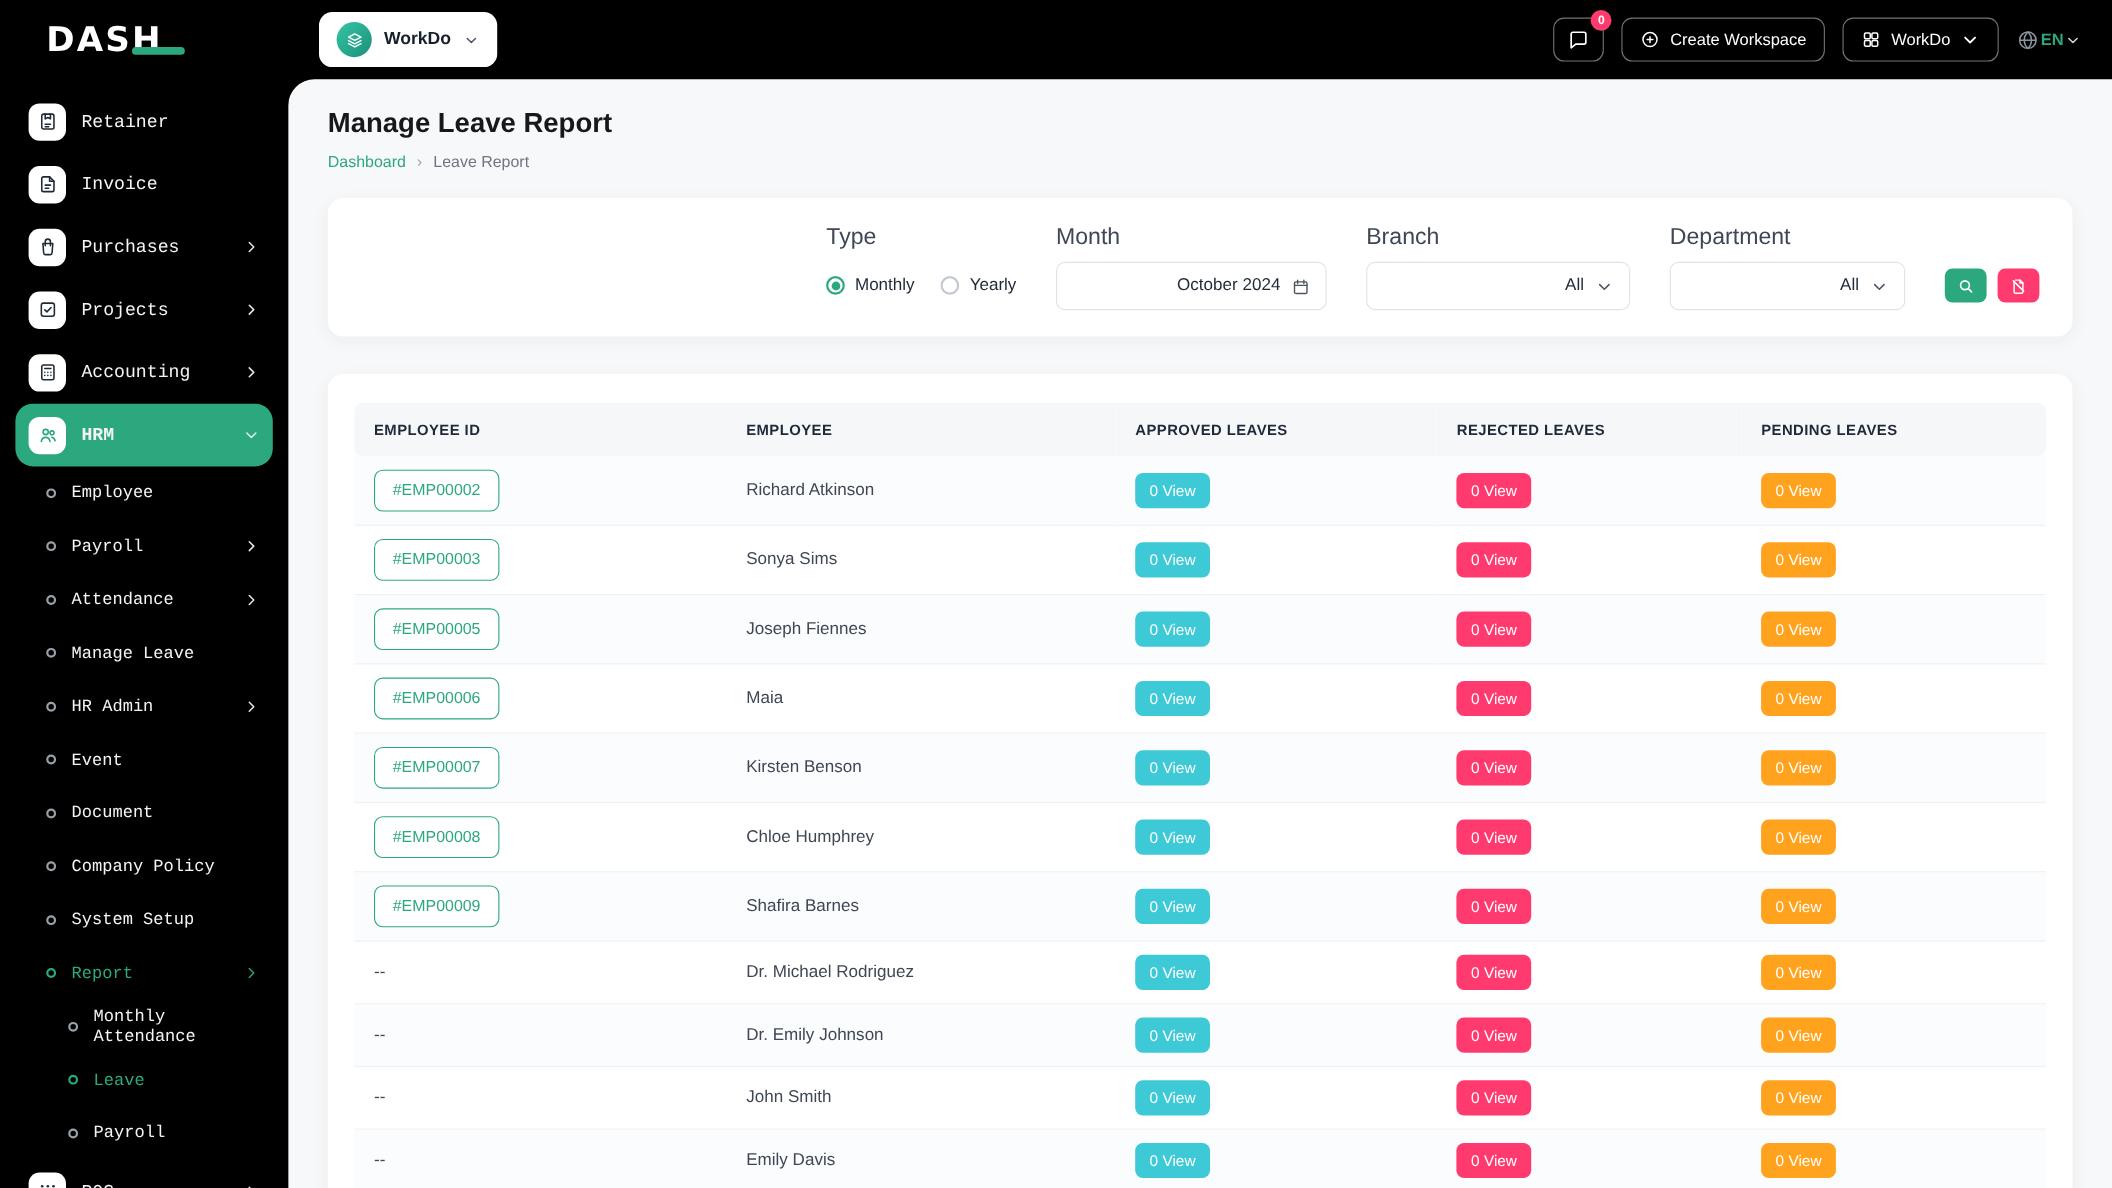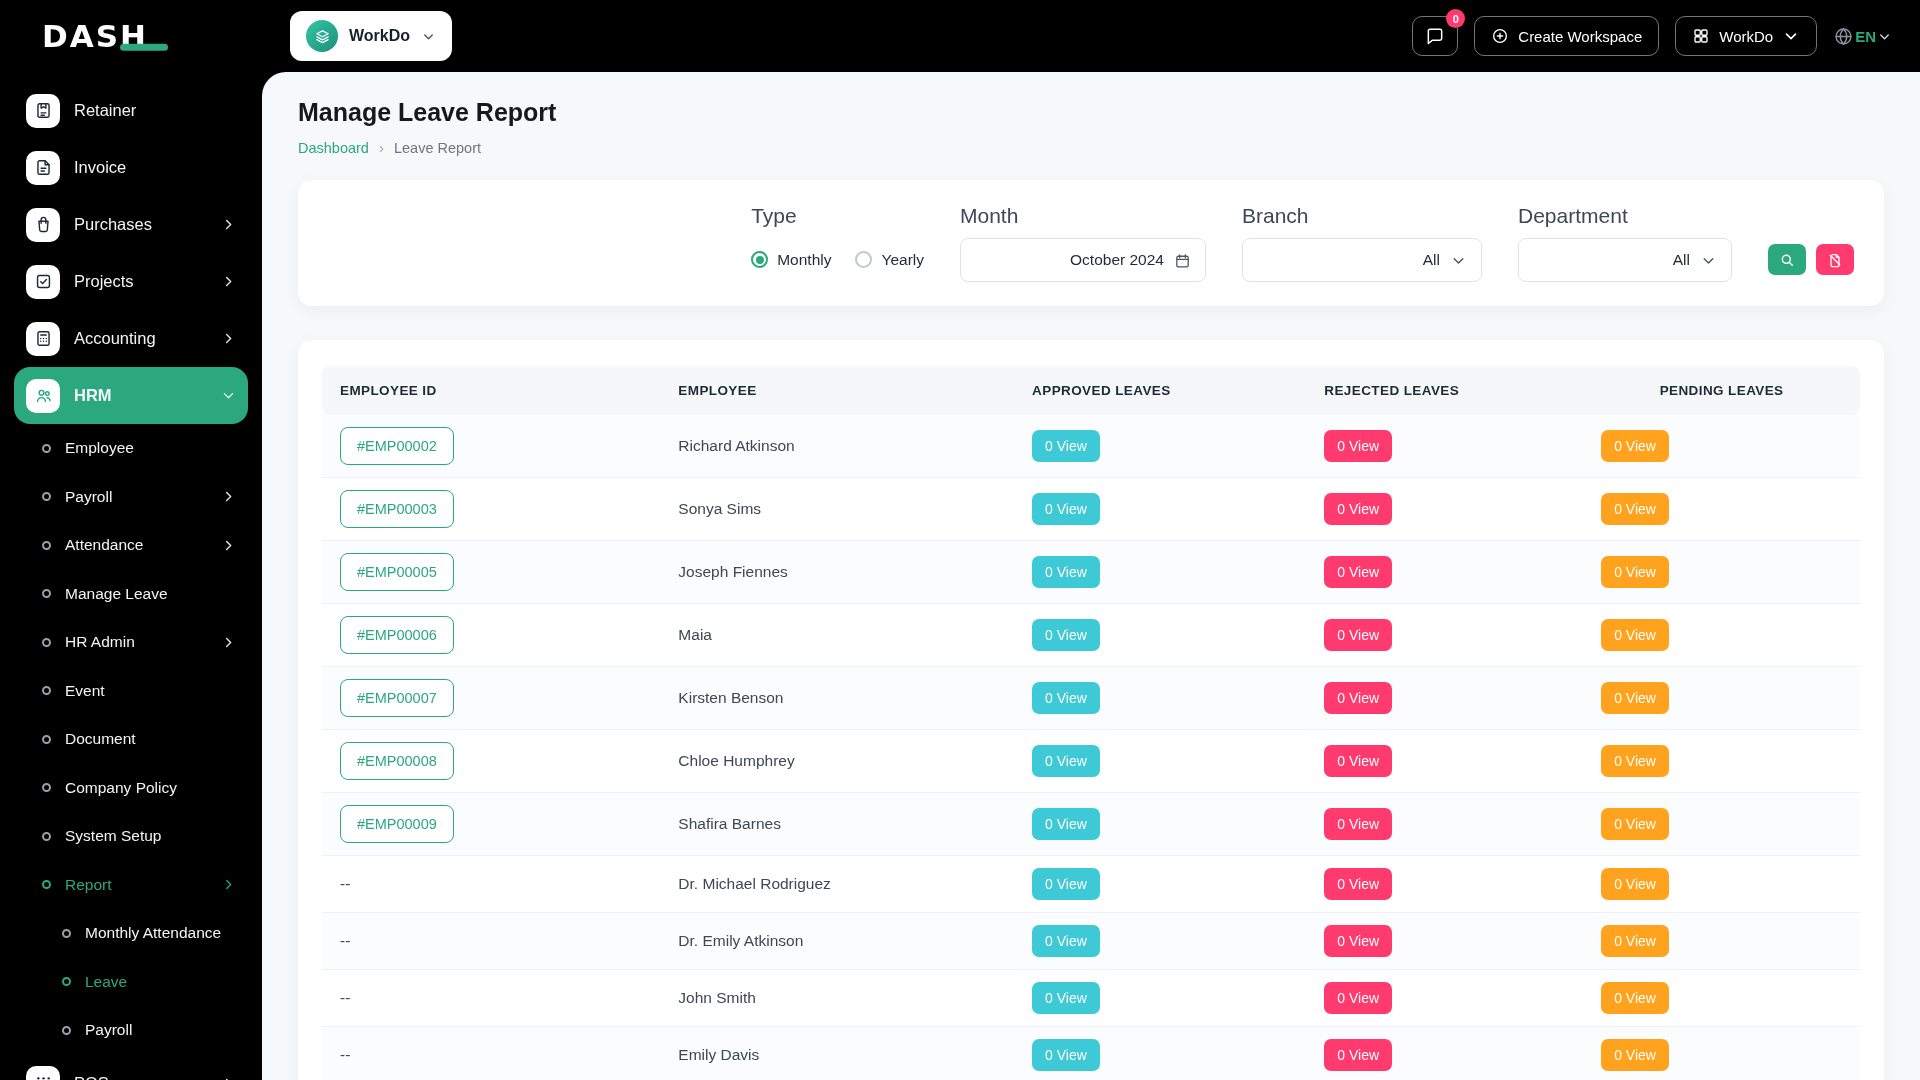--- a/index.html
+++ b/index.html
@@ -32,21 +32,21 @@
   .count-badge{position:absolute;top:-8px;right:-8px;min-width:19px;height:19px;border-radius:10px;background:var(--danger);color:#fff;font-size:11px;font-weight:700;display:flex;align-items:center;justify-content:center;padding:0 5px;}
   .outline-btn{height:40px;border:1px solid rgba(255,255,255,.45);border-radius:10px;background:transparent;color:#fff;display:flex;align-items:center;gap:9px;padding:0 16px;font-size:15px;}
   .outline-btn svg{width:18px;height:18px;}
   .outline-btn .caret{color:#fff;}
   .lang-btn{display:flex;align-items:center;gap:1px;background:none;border:none;color:#fff;font-size:15px;font-weight:700;}
   .lang-btn .globe{width:21px;height:21px;color:#8b949e;}
   .lang-label{color:var(--accent);}
   .lang-btn .caret{color:#cbd5e1;}
 
   
-  .sidebar{position:absolute;left:0;top:72px;width:262px;bottom:0;background:var(--dark);padding:10px 14px 12px;overflow:hidden;z-index:2;}
+  .sidebar{position:absolute;left:0;top:72px;width:262px;bottom:0;background:var(--dark);padding:10px 14px 12px;overflow:hidden;z-index:2;font-family:Liberation Mono, monospace;}
   .sb-item{display:flex;align-items:center;color:#f3f4f6;cursor:pointer;}
   .sb-item.lvl0{height:57px;gap:14px;padding:0 12px;font-size:16.5px;font-weight:500;}
   .sb-ic{width:34px;height:34px;background:#fff;border-radius:10px;display:flex;align-items:center;justify-content:center;color:#1f2937;flex:none;}
   .sb-ic svg{width:19px;height:19px;}
   .sb-item.lvl0.selected{background:var(--accent);border-radius:16px;font-weight:700;}
   .sb-item.lvl0.selected .sb-ic{color:var(--accent);}
   .sb-item.lvl1{height:48.5px;gap:14px;padding:0 12px 0 28px;font-size:15.5px;}
   .sb-item.lvl2{height:48.5px;gap:14px;padding:0 12px 0 48px;font-size:15.5px;}
   .sb-bullet{width:9px;height:9px;border-radius:50%;border:2px solid #98a1a9;flex:none;}
   .sb-item.active{color:var(--accent);}
@@ -87,21 +87,21 @@
 
   
   .table-card{margin-top:34px;padding:26px 24px;}
   table{width:100%;border-collapse:collapse;}
   thead tr{background:#f5f7f9;}
   th{text-align:left;font-size:13.5px;font-weight:700;letter-spacing:.4px;color:#1f2937;padding:17px 18px;text-transform:uppercase;}
   th:first-child{border-radius:8px 0 0 8px;width:22%;}
   th:nth-child(2){width:23%;}
   th:nth-child(3){width:19%;}
   th:nth-child(4){width:18%;}
-  th:last-child{border-radius:0 8px 8px 0;width:18%;text-align:center;}
+  th:last-child{border-radius:0 8px 8px 0;width:18%;}
   td{padding:12px 18px;font-size:15.5px;color:#3f4754;border-top:1px solid #eef1f4;}
   tbody tr:first-child td{border-top:none;}
   tbody tr:nth-child(odd){background:#fbfcfd;}
   .id-badge{display:inline-block;padding:10px 16px;border:1px solid var(--accent);color:var(--accent);border-radius:8px;font-size:14.5px;background:#fff;cursor:pointer;}
   .id-plain{color:#3f4754;}
   .pill{display:inline-block;padding:8px 13px;border-radius:7px;color:#fff;font-size:14px;cursor:pointer;}
   .pill.info{background:var(--info);}
   .pill.danger{background:var(--danger);}
   .pill.warning{background:var(--warning);}
 </style>
@@ -483,21 +483,21 @@
           </tr>
           <tr>
             <td><span class="id-plain">--</span></td>
             <td>Dr. Michael Rodriguez</td>
             <td><span class="pill info">0 View</span></td>
             <td><span class="pill danger">0 View</span></td>
             <td><span class="pill warning">0 View</span></td>
           </tr>
           <tr>
             <td><span class="id-plain">--</span></td>
-            <td>Dr. Emily Atkinson</td>
+            <td>Dr. Emily Johnson</td>
             <td><span class="pill info">0 View</span></td>
             <td><span class="pill danger">0 View</span></td>
             <td><span class="pill warning">0 View</span></td>
           </tr>
           <tr>
             <td><span class="id-plain">--</span></td>
             <td>John Smith</td>
             <td><span class="pill info">0 View</span></td>
             <td><span class="pill danger">0 View</span></td>
             <td><span class="pill warning">0 View</span></td>

